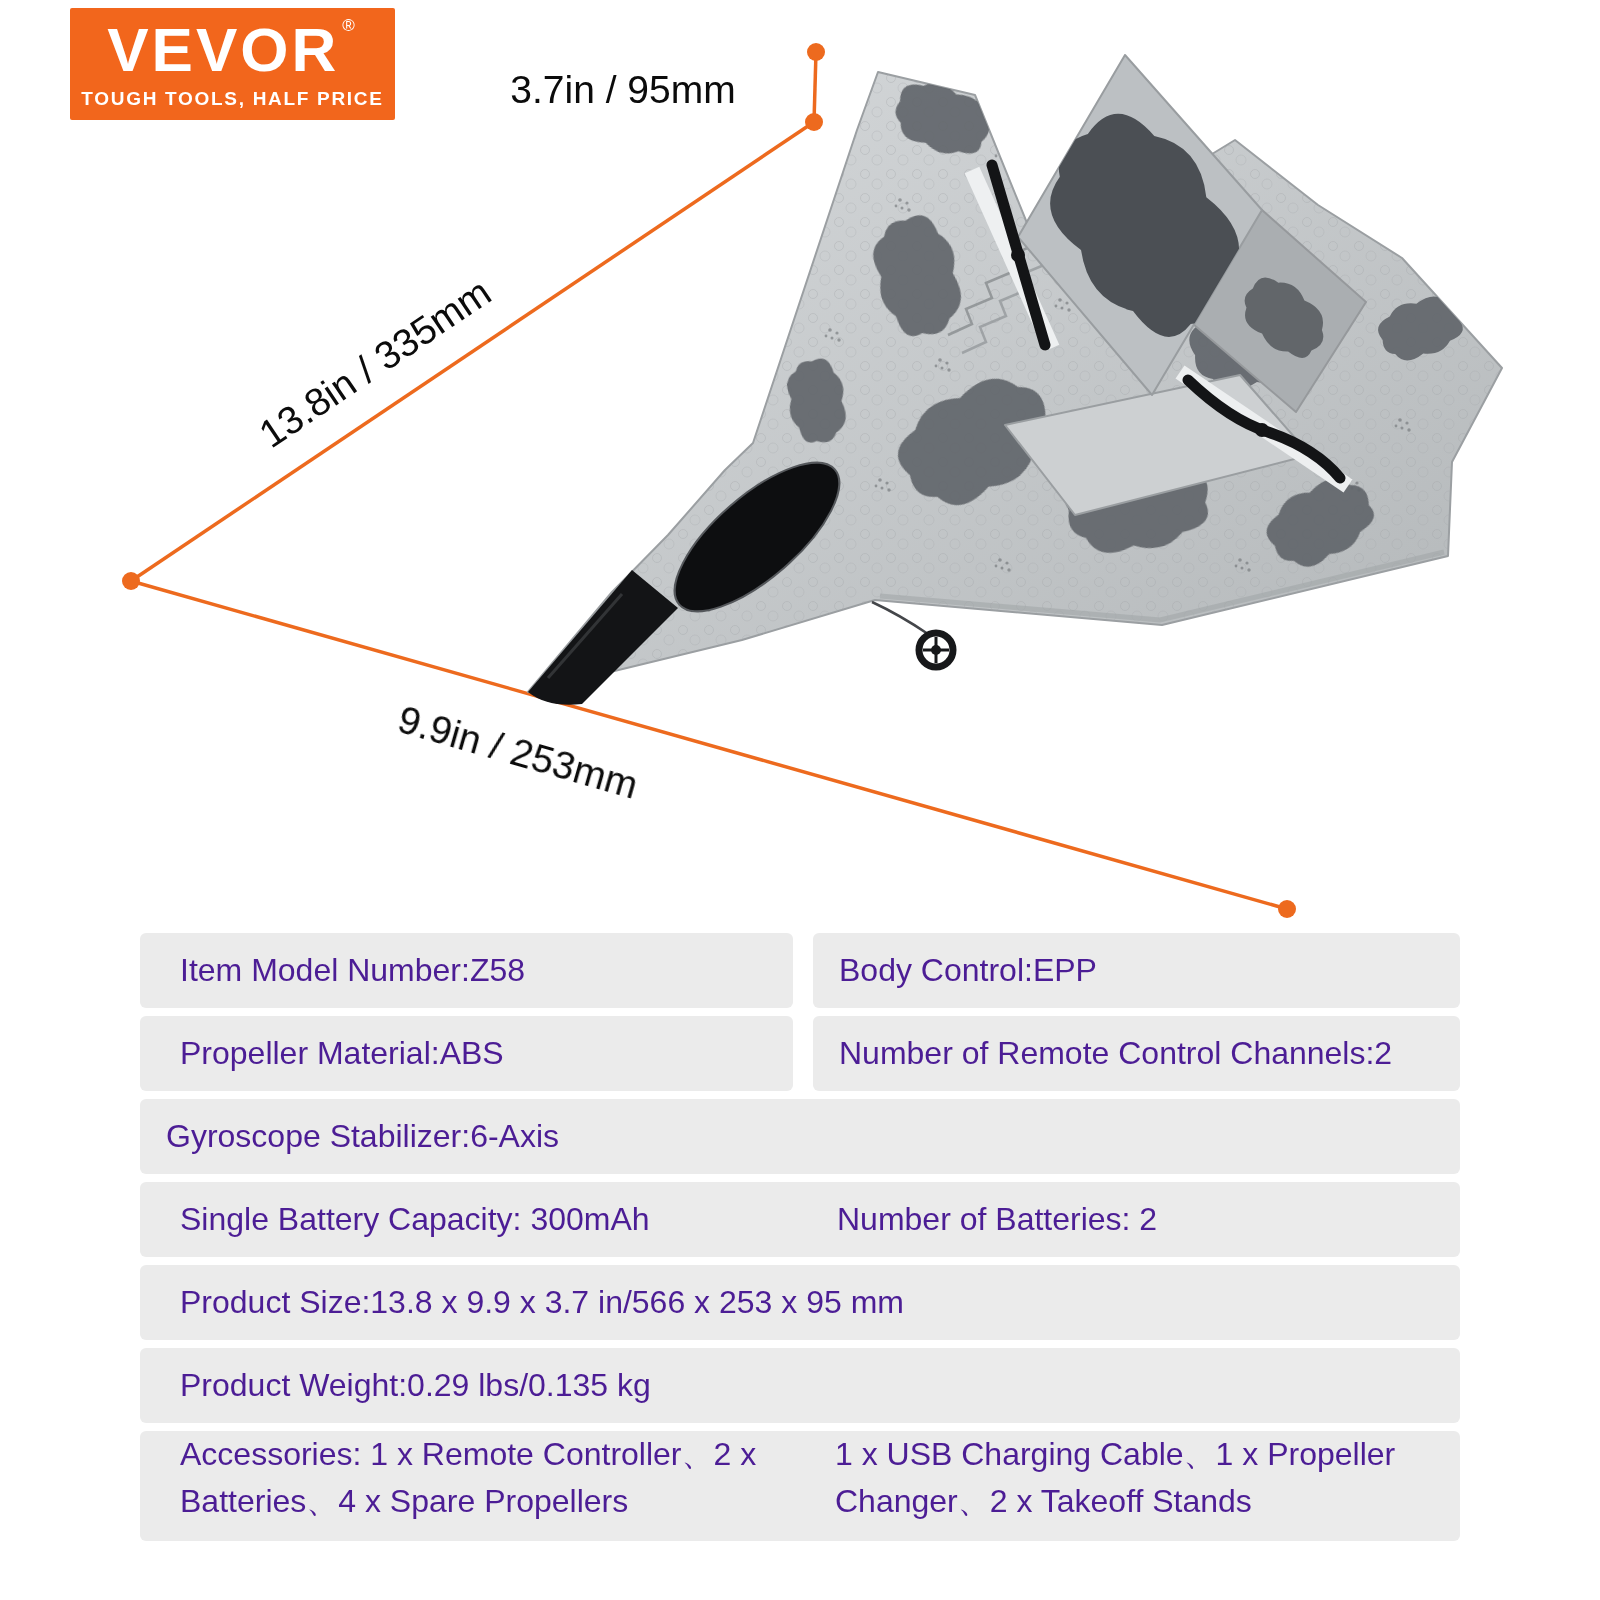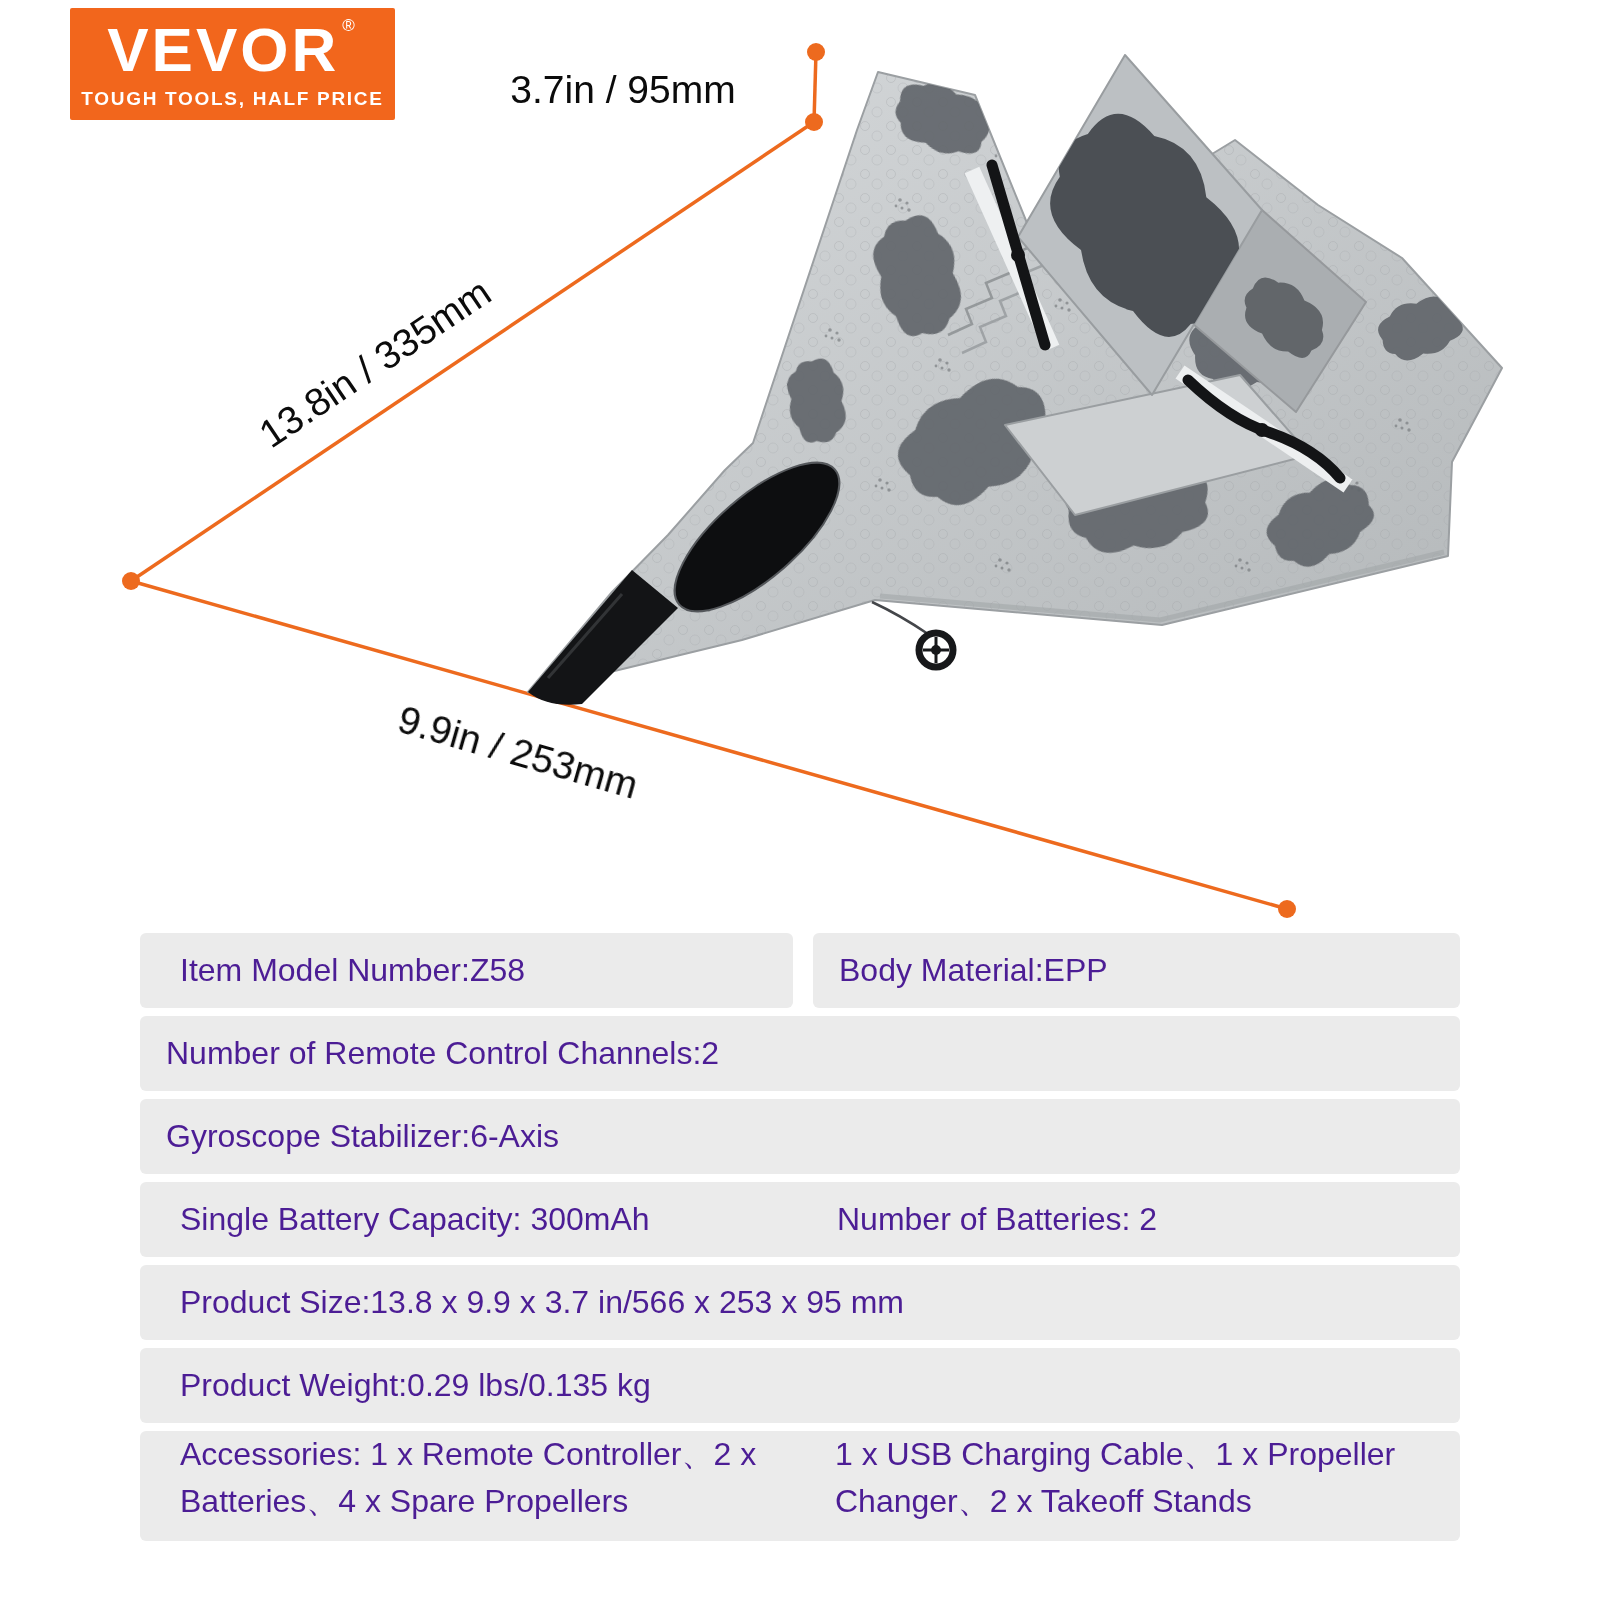--- a/index.html
+++ b/index.html
@@ -170,26 +170,30 @@
   <div class="dim dim-w">9.9in / 253mm</div>
 
   <div class="spec-table">
 
     <div class="spec-row">
       <div class="cell l">
         <span>Item Model Number: </span>
           <b>Z58</b>
       </div>
       <div class="cell r">
-        <span>Body Material: </span>
+        <span>Body Control: </span>
           <b>EPP</b>
       </div>
     </div>
 
     <div class="spec-row">
+      <div class="cell l">
+        <span>Propeller Material: </span>
+          <b>ABS</b>
+      </div>
       <div class="cell r">
         <span>Number of Remote Control Channels: </span>
           <b>2</b>
       </div>
     </div>
 
     <div class="spec-row">
       <div class="cell r">
         <span>Gyroscope Stabilizer: </span>
           <b>6-Axis</b>

